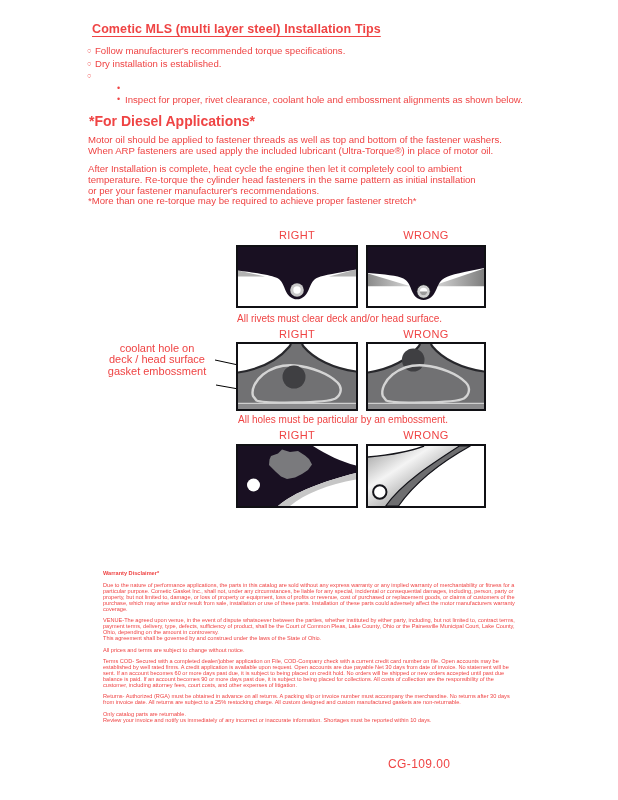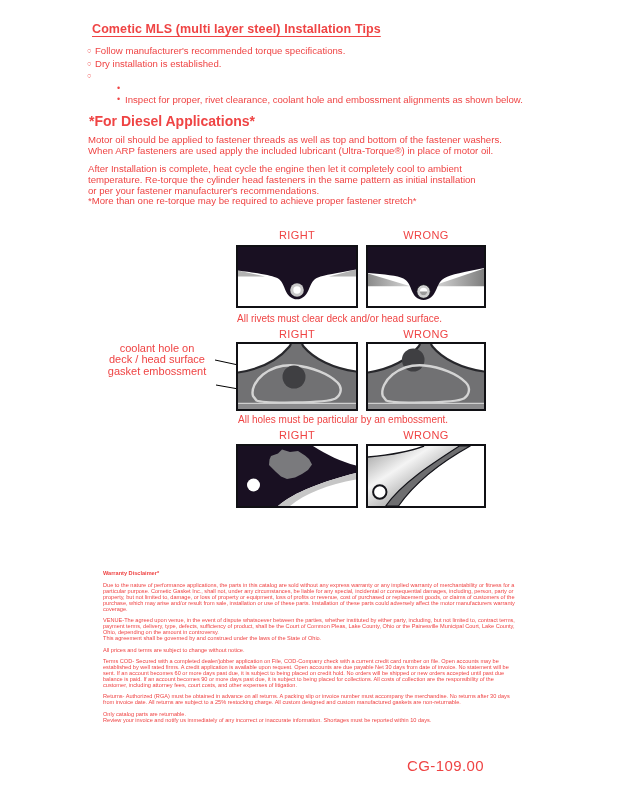--- a/index.html
+++ b/index.html
@@ -20,21 +20,21 @@
   .dg-box{position:absolute;border:2px solid #101014;background:#fff;box-sizing:border-box;}
   .dg-box svg{display:block;width:100%;height:100%;}
   .dg-caption{position:absolute;font-size:10px;line-height:11.4px;white-space:pre-line;}
   .annot{position:absolute;left:100px;width:114px;text-align:center;font-size:11px;
          line-height:10.6px;white-space:pre-line;}
   .an1{top:343px;} .an2{top:366px;}
   .leaders{position:absolute;left:100px;top:340px;pointer-events:none;}
   .legal{position:absolute;left:103px;top:571px;width:414px;font-size:5.6px;line-height:5.95px;}
   .legal p{margin:0 0 5.6px 0;white-space:pre-line;}
   .legal .lg-head{font-weight:bold;margin:0 0 5.8px 0;}
-  .part-number{position:absolute;left:407px;top:757px;font-size:15px;letter-spacing:0.4px;}
+  .part-number{position:absolute;left:388px;top:757px;font-size:12px;letter-spacing:0.4px;}
 </style>
 </head>
 <body>
 
 <div class="page">
 
   <div class="title">Cometic MLS (multi layer steel) Installation Tips</div>
 
   <div class="bullets">
     <div class="bullet">

